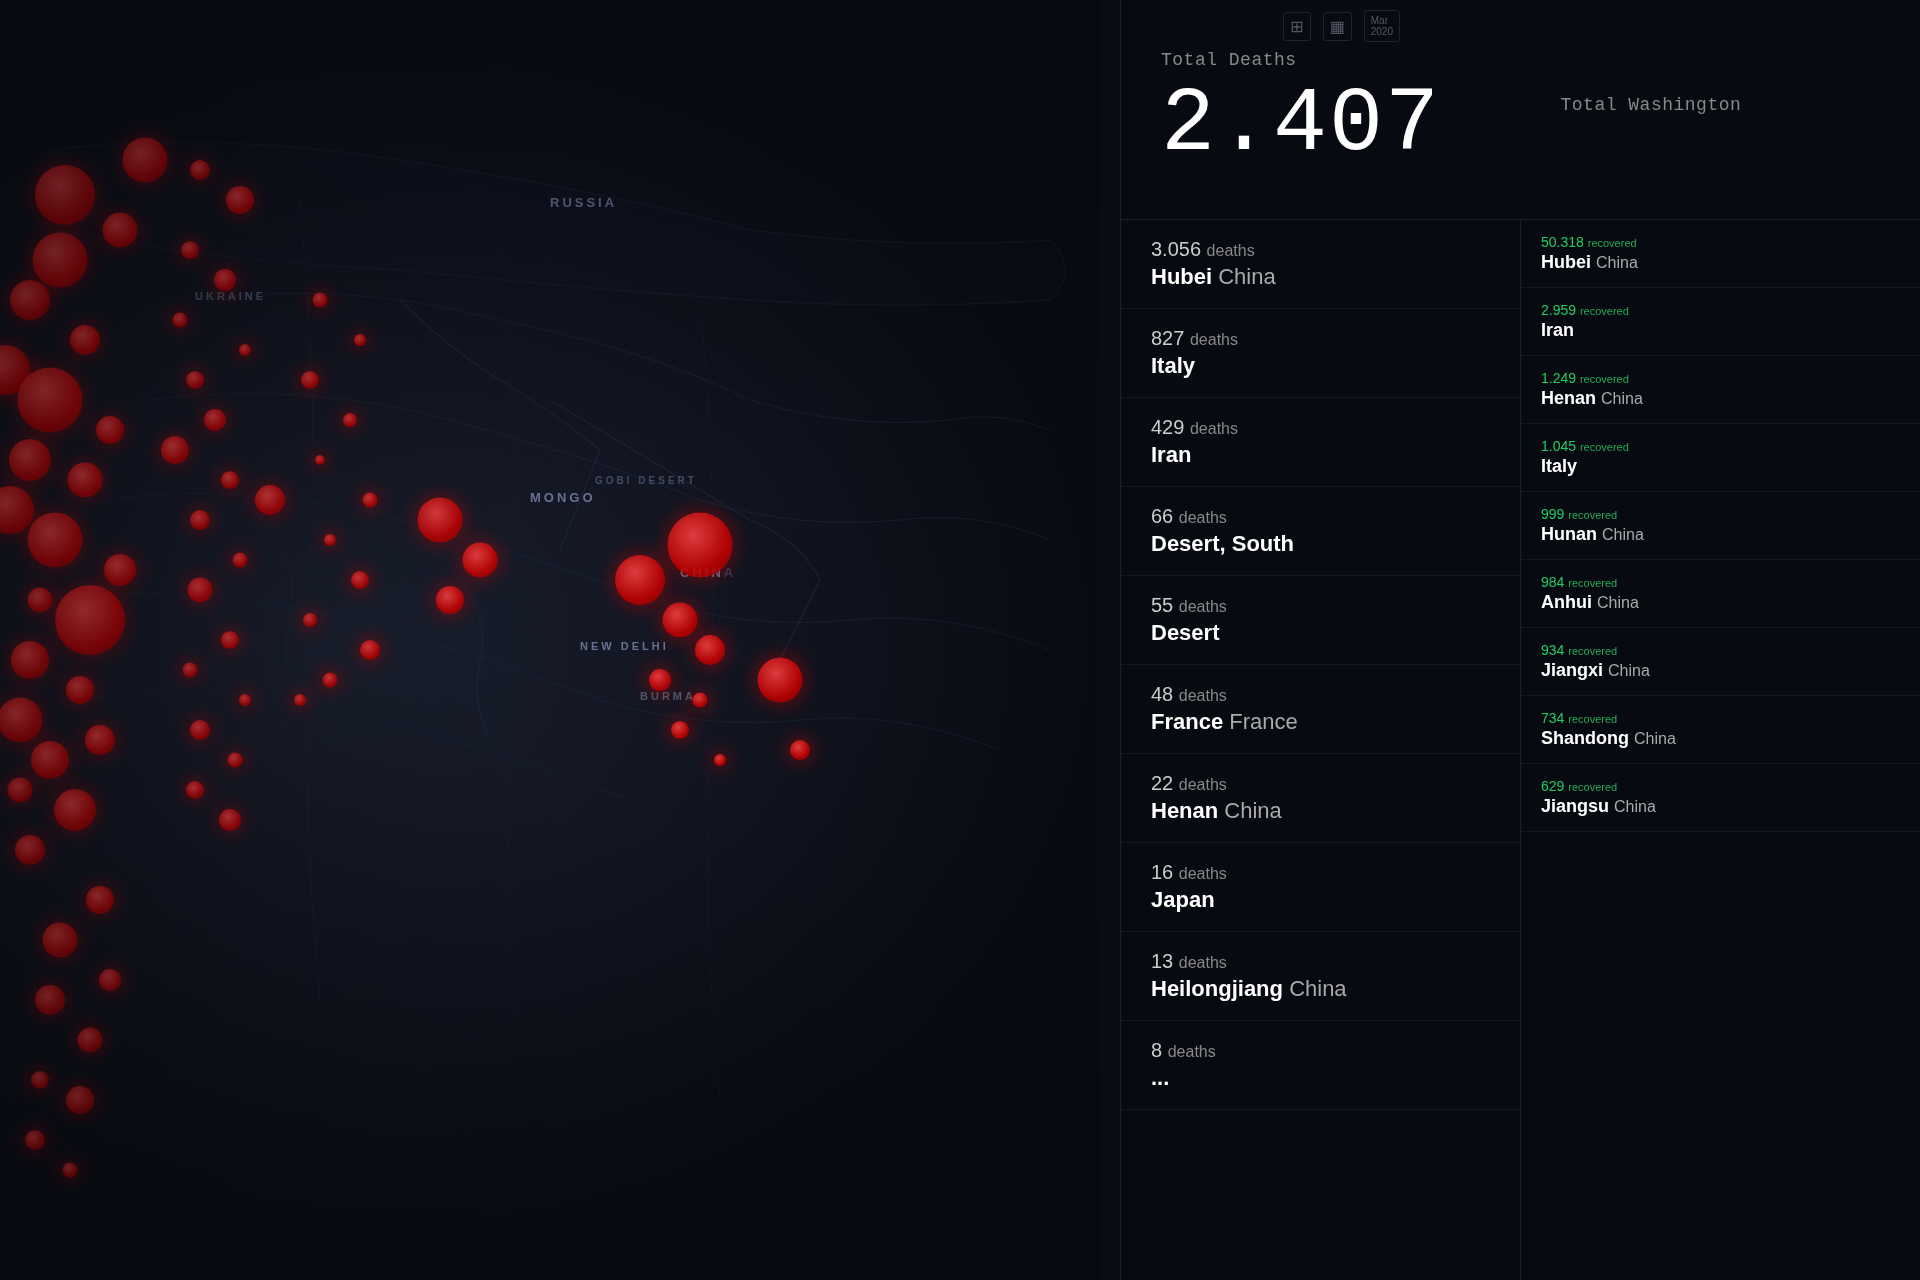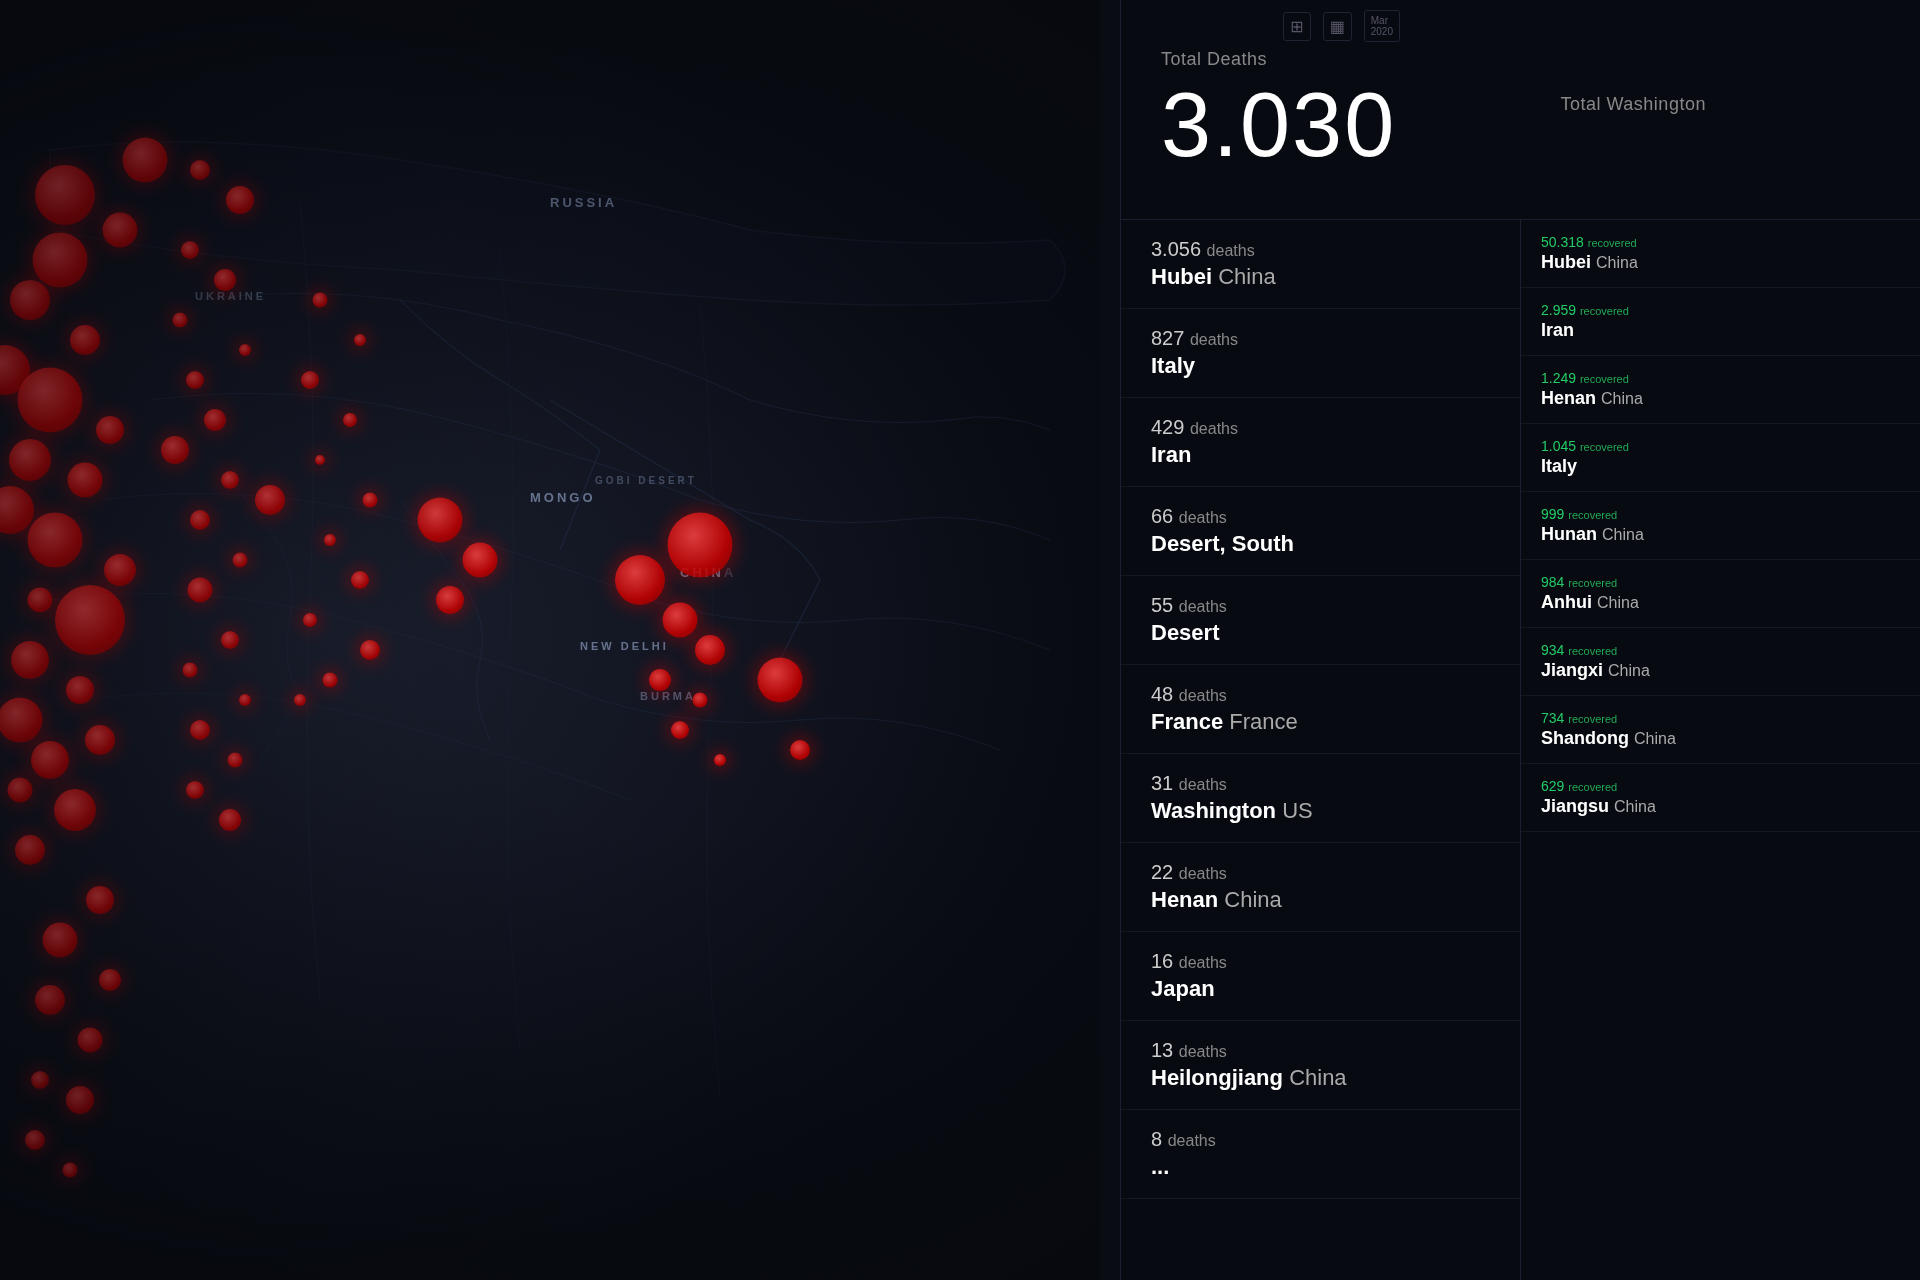--- a/index.html
+++ b/index.html
@@ -69,20 +69,21 @@
       border-bottom: 1px solid #1a2030;
       height: 220px;
     }
 
     .stat-block {
       flex: 1;
       padding: 30px 40px;
       display: flex;
       flex-direction: column;
       justify-content: center;
+      font-family: Liberation Mono, monospace;
     }
 
     .stat-block:first-child {
       border-right: 1px solid #1a2030;
     }
 
     .stat-label {
       font-size: 18px;
       color: #888;
       font-weight: 400;
@@ -345,21 +346,21 @@
   <div id="top-stats">
 
     <div id="icon-bar">
       <span class="icon-btn">⊞</span>
       <span class="icon-btn">▦</span>
       <span class="icon-btn" style="font-size:10px;">Mar<br>2020</span>
     </div>
 
     <div class="stat-block">
       <div class="stat-label">Total Deaths</div>
-      <div class="stat-value-deaths">3.030</div>
+      <div class="stat-value-deaths">2.407</div>
     </div>
     <div class="stat-block">
       <div class="stat-label">Total Washington</div>
     </div>
   </div>
 
   <div id="data-columns">
 
     <div id="deaths-list">
 
@@ -381,24 +382,20 @@
         </div>
         <div class="list-item">
           <div class="item-count">55 <span class="deaths-word">deaths</span></div>
           <div class="item-location">Desert</div>
         </div>
         <div class="list-item">
           <div class="item-count">48 <span class="deaths-word">deaths</span></div>
           <div class="item-location">France <span class="country-sub">France</span></div>
         </div>
         <div class="list-item">
-          <div class="item-count">31 <span class="deaths-word">deaths</span></div>
-          <div class="item-location">Washington <span class="country-sub">US</span></div>
-        </div>
-        <div class="list-item">
           <div class="item-count">22 <span class="deaths-word">deaths</span></div>
           <div class="item-location">Henan <span class="country-sub">China</span></div>
         </div>
         <div class="list-item">
           <div class="item-count">16 <span class="deaths-word">deaths</span></div>
           <div class="item-location">Japan</div>
         </div>
         <div class="list-item">
           <div class="item-count">13 <span class="deaths-word">deaths</span></div>
           <div class="item-location">Heilongjiang <span class="country-sub">China</span></div>

